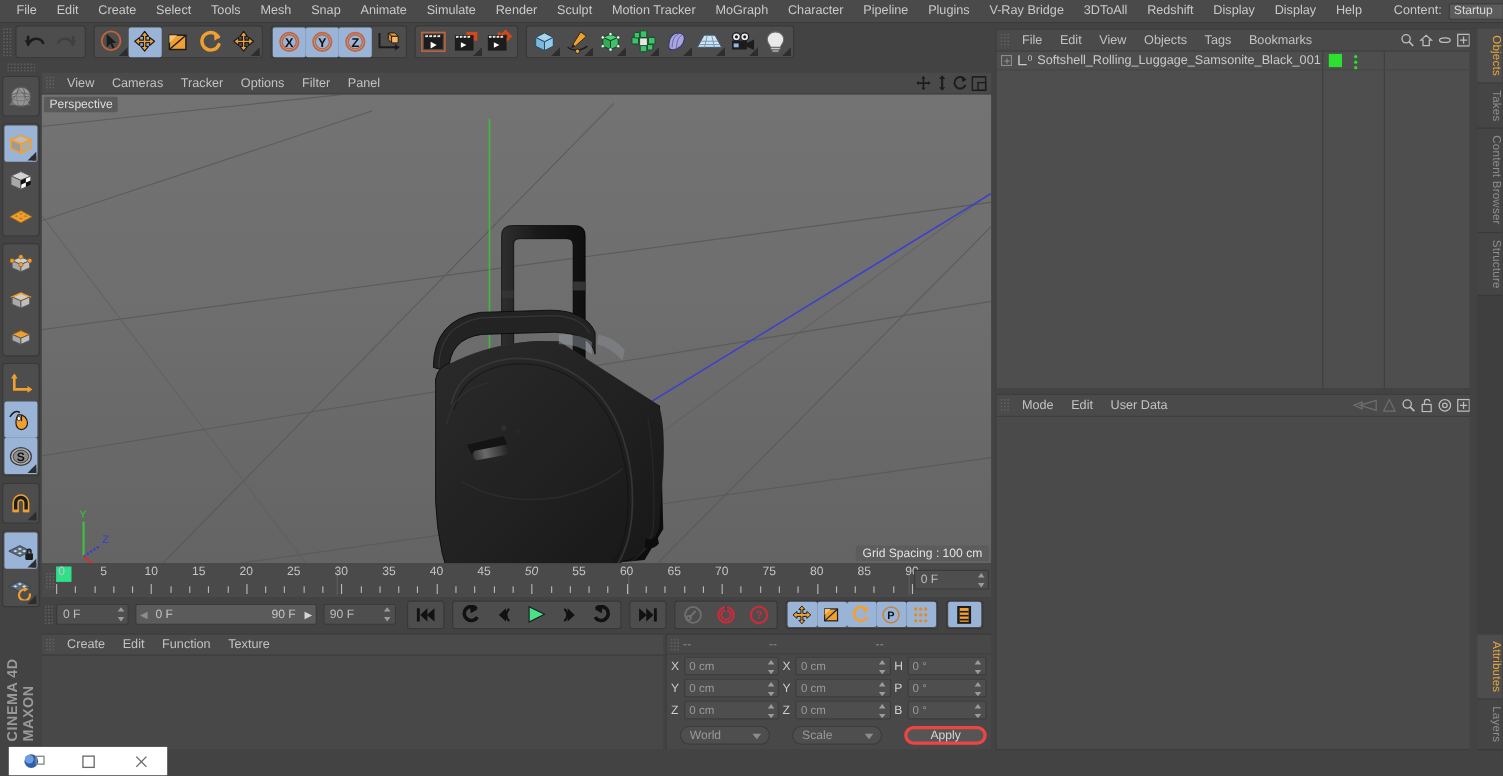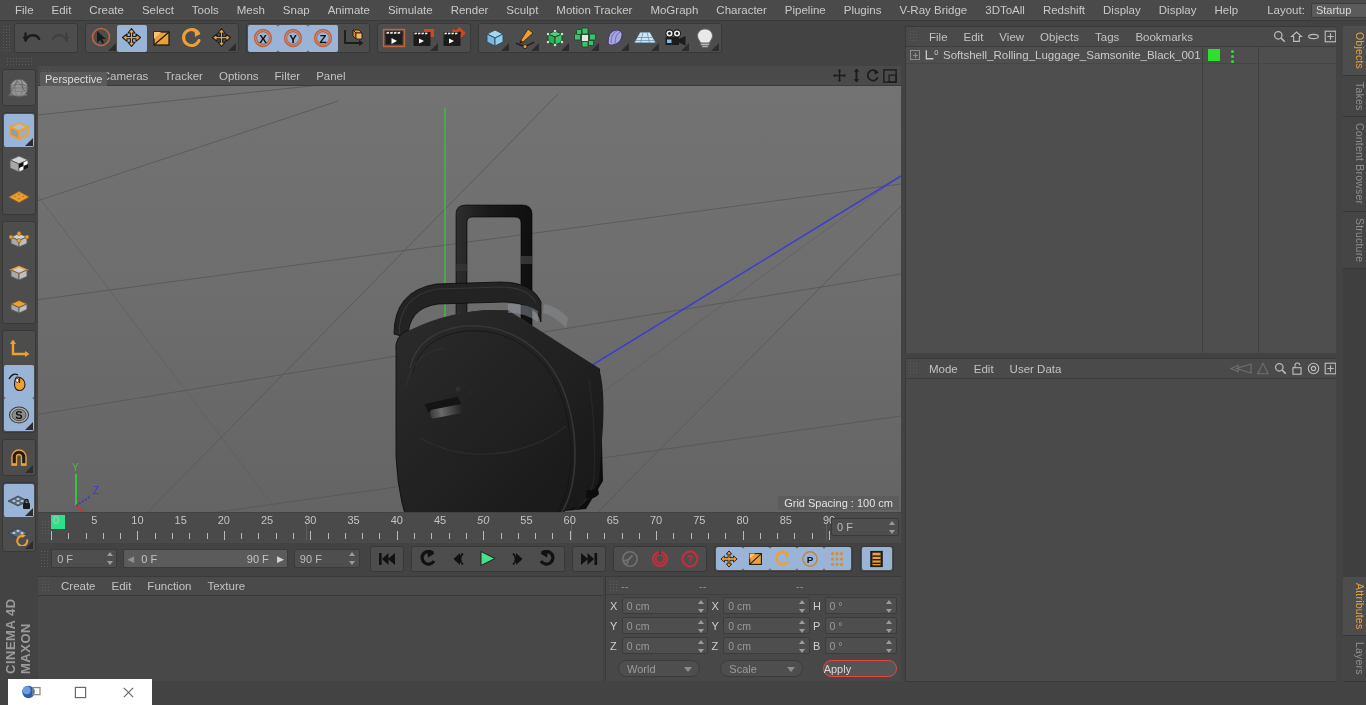--- a/index.html
+++ b/index.html
@@ -96,21 +96,21 @@
   }
   .vp-header .mi { font-size: 11.5px; color: #c2c2c2; padding: 0 8px; }
   .vp-header .righticons {
     position: absolute; right: 4px; top: 2px; display: flex; gap: 3px; align-items: center;
   }
   .vp-canvas {
     position: absolute; left: 0; top: 20px; width: 863px; height: 426px;
     overflow: hidden; background: #6d6d6d;
   }
   .vp-label {
-    position: absolute; left: 2px; top: 6px; font-size: 11px; color: #dcdcdc;
+    position: absolute; left: 2px; top: 22px; font-size: 11px; color: #dcdcdc;
     background: #5a5a5a; padding: 1px 5px; z-index: 6; border-radius: 1px;
   }
   .vp-grid-spacing {
     position: absolute; right: 2px; bottom: 2px; font-size: 11px; color: #e2e2e2;
     background: #5c5c5c; padding: 1px 6px; z-index: 6; border-radius: 1px;
   }
 
   
   .timeline-ruler {
     position: absolute; left: 38px; top: 513px; width: 863px; height: 30px;
@@ -189,22 +189,23 @@
     height: 17px; background: #4e4e4e; border: 1px solid #3c3c3c; border-radius: 9px;
     font-size: 11px; color: #9a9a9a; display: flex; align-items: center;
     padding-left: 8px; position: relative;
   }
   .dropdown .caret {
     position: absolute; right: 7px; top: 6px;
     border-left: 4px solid transparent; border-right: 4px solid transparent;
     border-top: 5px solid #8c8c8c;
   }
   .apply-btn {
-    height: 17px; background: #555; border: 1px solid #ef4444; border-radius: 9px;
+    height: 17px; background: #555; border: 3px solid #ef4444; border-radius: 9px;
     font-size: 11px; color: #d8d8d8; display: flex; align-items: center;
+    justify-content: center;
   }
 
   
   .obj-panel {
     position: absolute; left: 905px; top: 26px; width: 437px; height: 327px;
     background: #4a4a4a; border: 1px solid #3a3a3a;
   }
   .panel-header {
     height: 20px; display: flex; align-items: center; background: #4a4a4a;
     border-bottom: 1px solid #3d3d3d; position: relative;
@@ -292,21 +293,21 @@
     <div class="mi">Character</div>
     <div class="mi">Pipeline</div>
     <div class="mi">Plugins</div>
     <div class="mi">V-Ray Bridge</div>
     <div class="mi">3DToAll</div>
     <div class="mi">Redshift</div>
     <div class="mi">Display</div>
     <div class="mi">Display</div>
     <div class="mi">Help</div>
     <div class="layout-wrap">
-      <span class="layout-label">Layout:</span>
+      <span class="layout-label">Content:</span>
       <div class="layout-select">
         <span>Startup</span>
 
       </div>
 
     </div>
   </div>
 
   <div class="toolbar">
     <div class="grip"></div>

